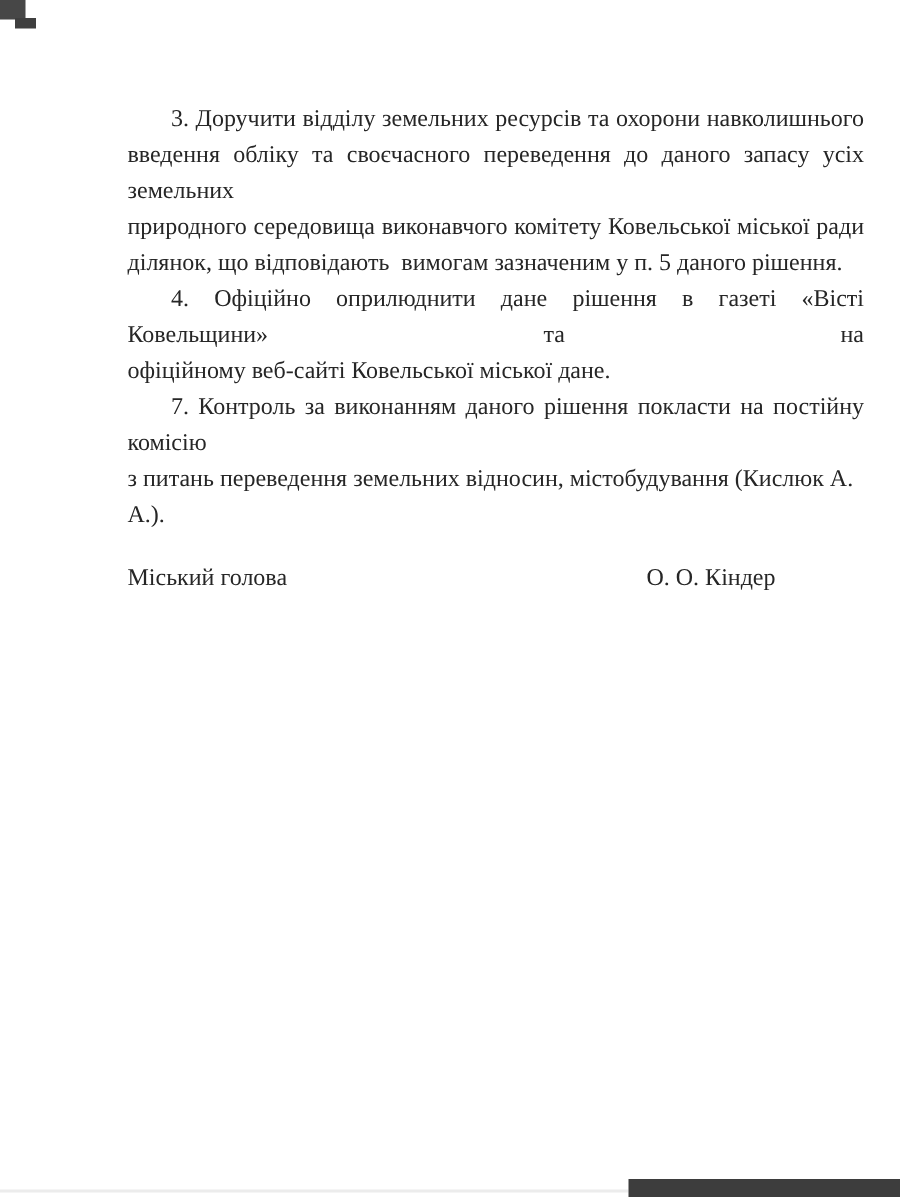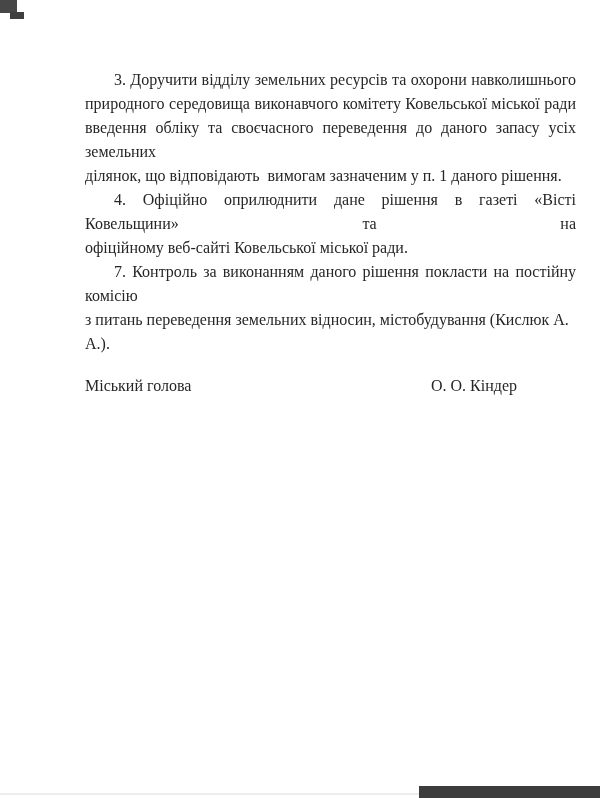--- a/index.html
+++ b/index.html
@@ -69,28 +69,28 @@
     background: #3d3d3d;
   }
 </style>
 </head>
 <body>
 
 <div class="page-text">
 
   <div class="para">
     <span class="line j indent">3. Доручити відділу земельних ресурсів та охорони навколишнього</span>
+    <span class="line j">введення обліку та своєчасного переведення до даного запасу усіх земельних</span>
     <span class="line j">природного середовища виконавчого комітету Ковельської міської ради</span>
-    <span class="line j">введення обліку та своєчасного переведення до даного запасу усіх земельних</span>
-    <span class="line l">ділянок, що відповідають  вимогам зазначеним у п. 1 даного рішення.</span>
+    <span class="line l">ділянок, що відповідають  вимогам зазначеним у п. 5 даного рішення.</span>
   </div>
 
   <div class="para">
     <span class="line j indent">4. Офіційно оприлюднити дане рішення в газеті «Вісті Ковельщини» та на</span>
-    <span class="line l">офіційному веб-сайті Ковельської міської ради.</span>
+    <span class="line l">офіційному веб-сайті Ковельської міської дане.</span>
   </div>
 
   <div class="para">
     <span class="line j indent">7. Контроль за виконанням даного рішення покласти на постійну комісію</span>
     <span class="line l">з питань переведення земельних відносин, містобудування (Кислюк А. А.).</span>
   </div>
 
   <div class="signature-row">
     <span>Міський голова</span>
     <span>О. О. Кіндер</span>

